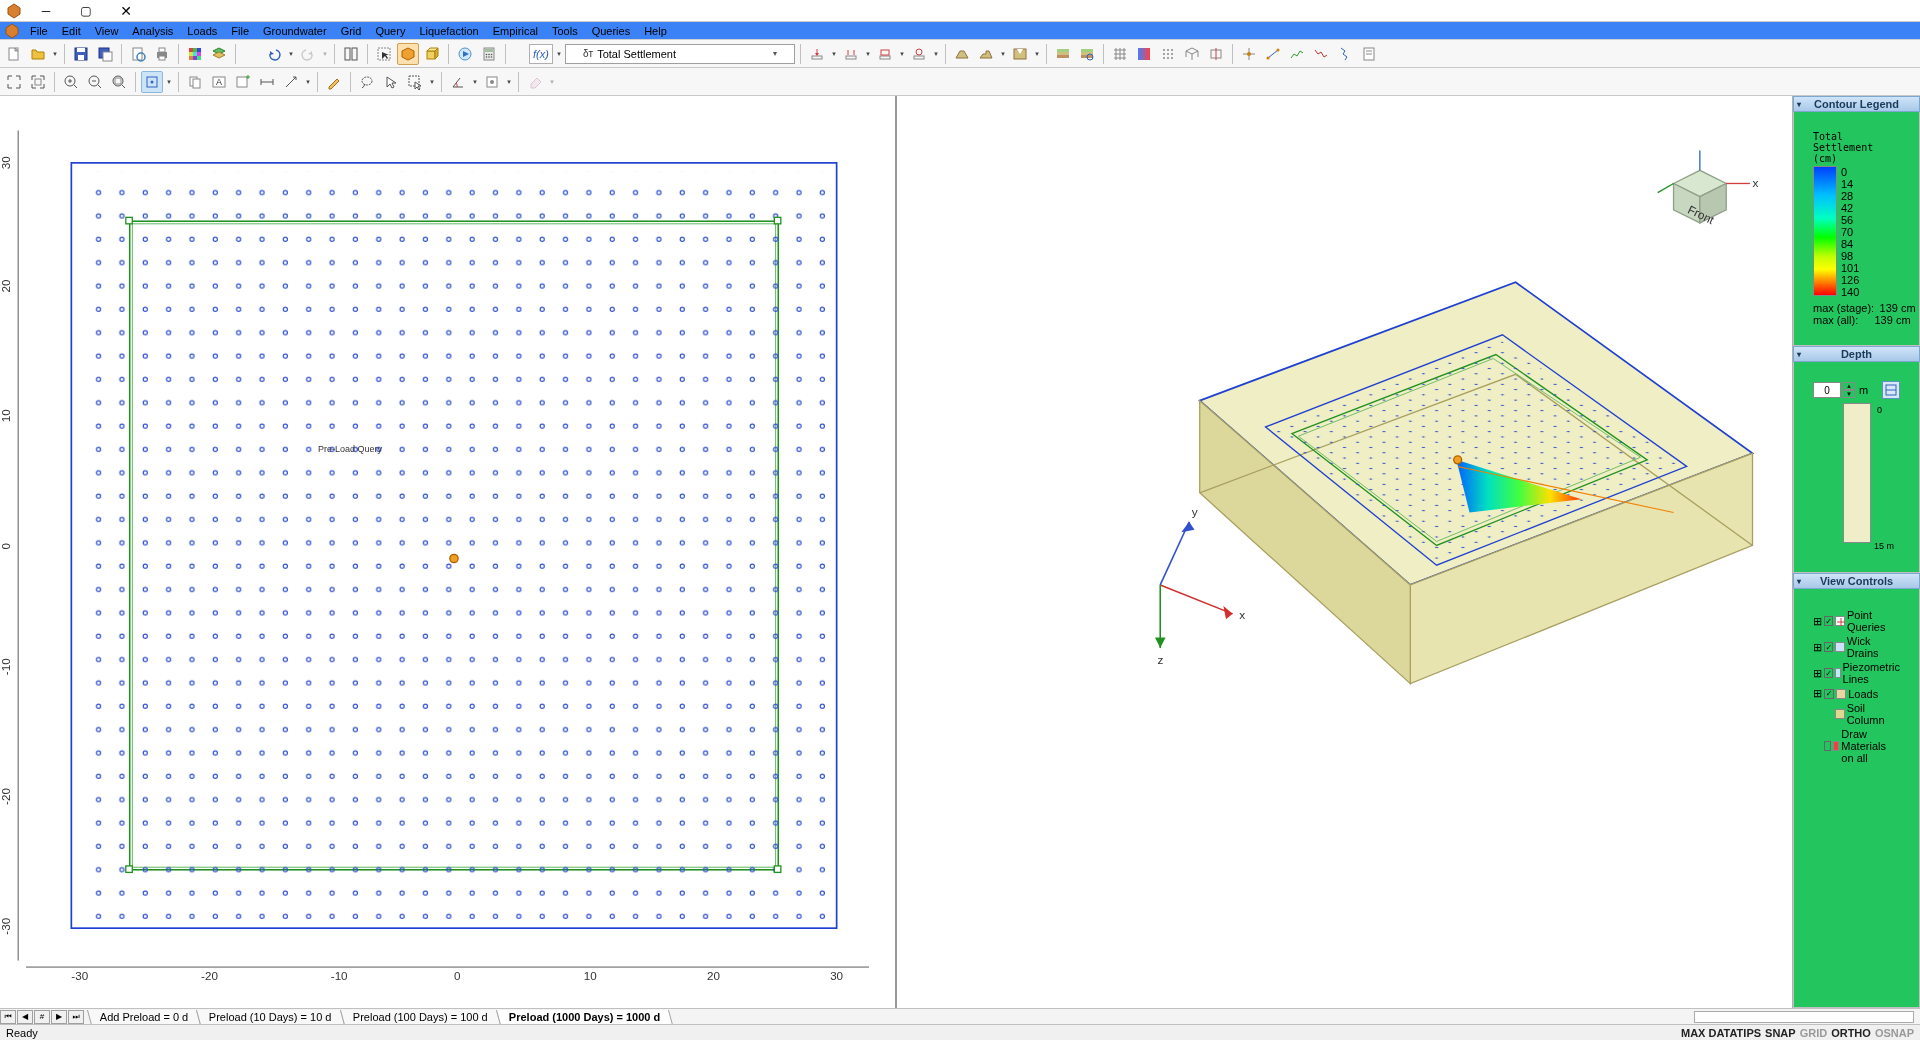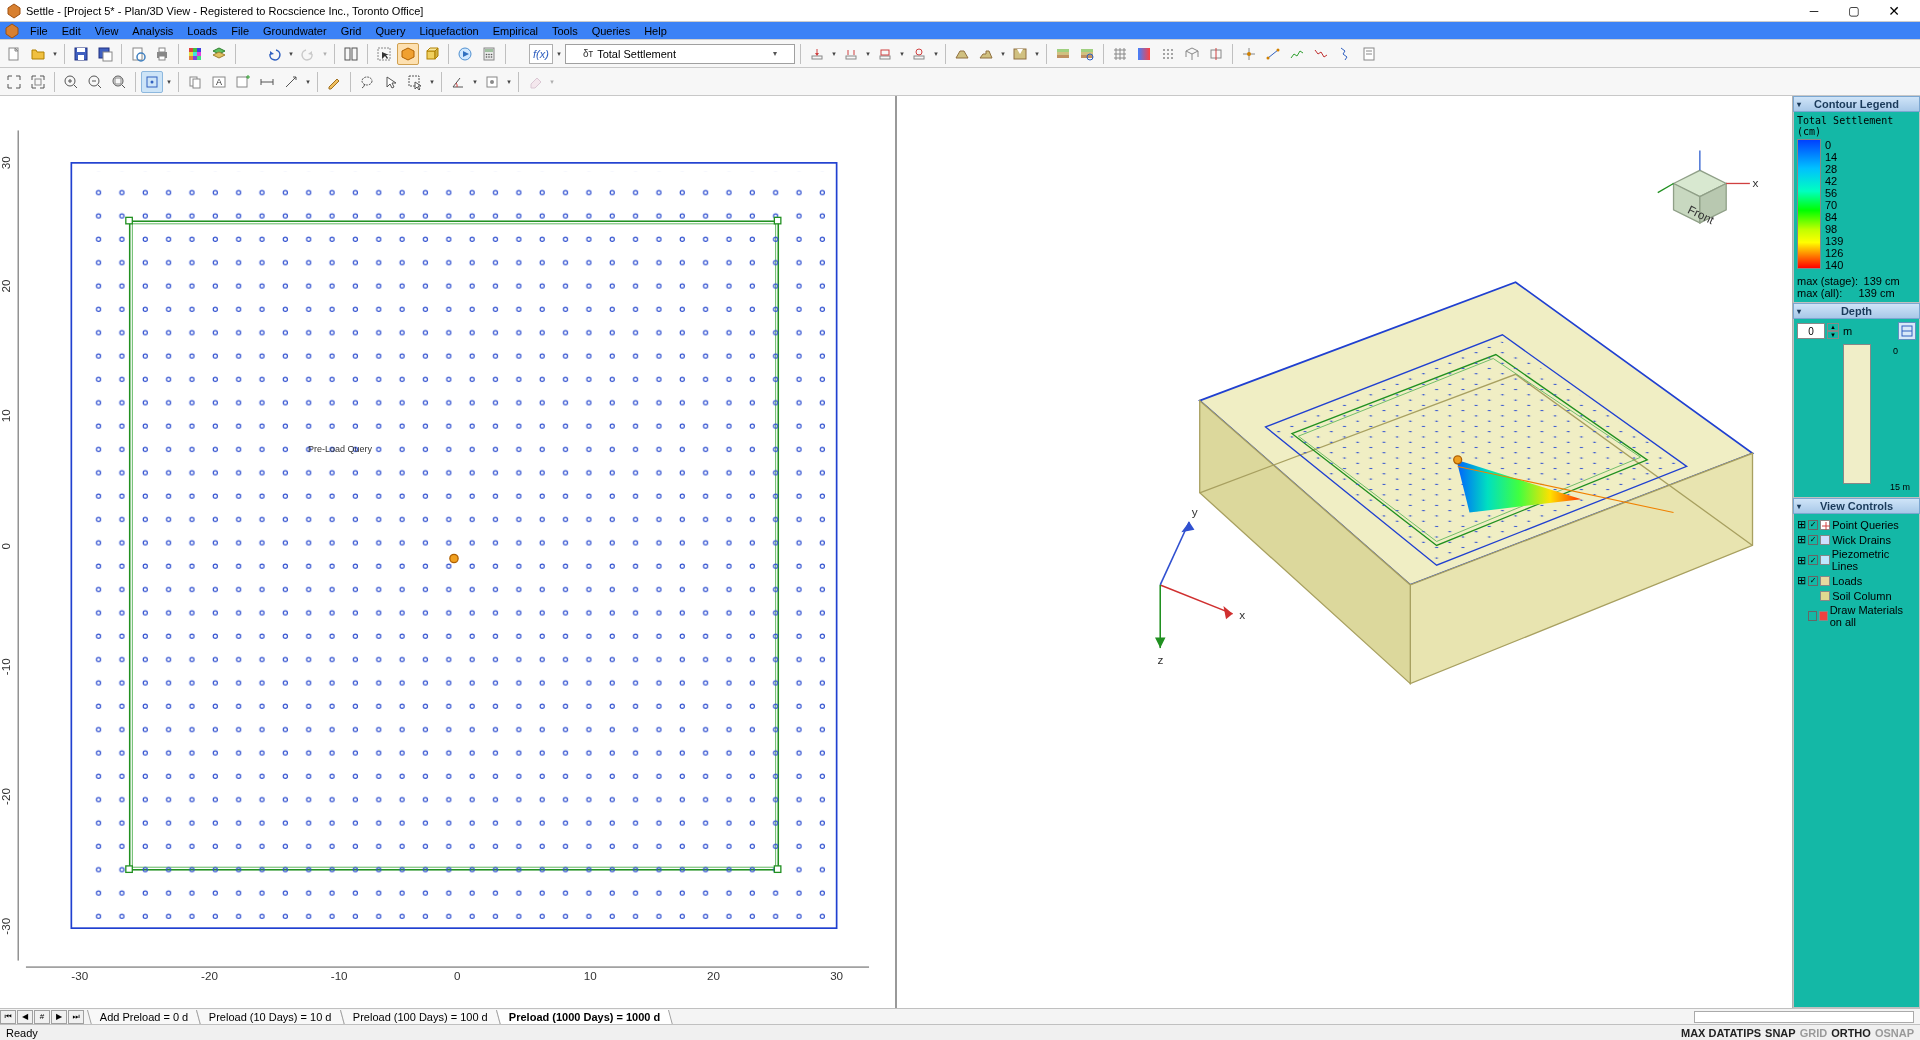--- a/index.html
+++ b/index.html
@@ -18,21 +18,21 @@
 .tb-dd { width: 8px; height: 22px; display: flex; align-items: center; justify-content: center; font-size: 7px; color: #444; }
 .fx-box { width: 24px; height: 20px; border: 1px solid #b0b0b0; background: #fff; display: flex; align-items: center; justify-content: center; font-style: italic; color: #3060c0; }
 .combo { height: 20px; border: 1px solid #a0a0a0; background: #fff; display: flex; align-items: center; padding: 0 17px; gap: 4px; }
 .combo .arrow { margin-left: auto; font-size: 8px; color: #555; }
 .content { position: absolute; top: 96px; bottom: 32px; left: 0; right: 0; display: flex; background: #fff; }
 .plan-pane { flex: 1; position: relative; border-right: 2px solid #999; background: #fff; }
 .threed-pane { flex: 1; position: relative; background: #fff; }
 .side-panels { width: 128px; background: #f0f0f0; display: flex; flex-direction: column; border-left: 1px solid #b0b0b0; }
 .panel-hdr { height: 16px; background: linear-gradient(#cfe4f8,#a8c8e8); border: 1px solid #7ba7d1; display: flex; align-items: center; justify-content: center; font-size: 10px; font-weight: bold; color: #1a3a5a; position: relative; }
 .panel-hdr .chev { position: absolute; left: 3px; font-size: 8px; }
-.panel-body { background: #14b8a6; border: 1px solid #c0c0c0; border-top: none; padding: 3px; font-size: 10px; }
+.panel-body { background: #22c55e; border: 1px solid #c0c0c0; border-top: none; padding: 19px; font-size: 10px; }
 .legend-bar { width: 24px; height: 130px; background: linear-gradient(to bottom, #0040ff 0%, #00c0ff 22%, #00ffc0 40%, #00ff00 55%, #c0ff00 70%, #ffff00 80%, #ff8000 90%, #ff0000 100%); border: 1px solid #888; }
 .timeline { position: absolute; bottom: 16px; left: 0; right: 0; height: 16px; background: #f4f4f4; border-top: 1px solid #c0c0c0; display: flex; align-items: center; }
 .tl-nav { display: flex; }
 .tl-nav div { width: 16px; height: 14px; border: 1px solid #a0a0a0; background: #f0f0f0; display: flex; align-items: center; justify-content: center; font-size: 8px; margin-right: 1px; }
 .tl-tabs { display: flex; margin-left: 4px; height: 16px; align-items: flex-end; }
 .tl-tab { padding: 1px 10px; border: 1px solid #a0a0a0; border-top: none; background: #f8f8f8; font-size: 10px; margin-right: -1px; transform: skewX(15deg); }
 .tl-tab span { display: inline-block; transform: skewX(-15deg); }
 .tl-tab.active { background: #fff; font-weight: bold; }
 .statusbar { position: absolute; bottom: 0; left: 0; right: 0; height: 16px; background: #f0f0f0; border-top: 1px solid #c0c0c0; display: flex; align-items: center; padding: 0 6px; font-size: 10px; }
 .status-seg { margin-left: 4px; font-weight: bold; color: #222; }
@@ -50,21 +50,20 @@
 </style>
 </head>
 <body>
 
 <div class="titlebar">
   <span class="icon-slot">
     <svg viewBox="0 0 16 16">
         <polygon points="8,1 14,5 14,11 8,15 2,11 2,5" fill="#d88030" stroke="#a05010"></polygon>
       </svg>
   </span>
-  <span class="title">Settle - [Project 5* - Plan/3D View - Registered to Rocscience Inc., Toronto Office]</span>
   <div class="win-controls">
     <div>─</div>
     <div>▢</div>
     <div style="font-size:14px;">✕</div>
   </div>
 </div>
 
 <div class="menubar">
   <span class="icon-slot">
     <svg viewBox="0 0 16 16">
@@ -549,21 +548,21 @@
 
       <g fill="#fff" stroke="#209020">
         <rect x="97" y="77" width="5" height="5"></rect>
           <rect x="597" y="77" width="5" height="5"></rect>
         <rect x="97" y="577" width="5" height="5"></rect>
           <rect x="597" y="577" width="5" height="5"></rect>
       </g>
 
       <circle cx="350" cy="340" r="3.2" fill="#f0a020" stroke="#b06000"></circle>
     </svg>
-    <div class="query-lbl" style="left:308px;top:348px">Pre-Load Query</div>
+    <div class="query-lbl" style="left:318px;top:348px">Pre-Load Query</div>
   </div>
 
   <div class="threed-pane">
     <svg width="100%" height="100%" viewBox="0 0 680 670">
 
       <g transform="translate(590,40)">
         <polygon points="0,15 20,5 40,15 20,25" fill="#d8e8d0" stroke="#90a088"></polygon>
         <polygon points="0,15 20,25 20,45 0,35" fill="#c8d8c0" stroke="#90a088"></polygon>
         <polygon points="20,25 40,15 40,35 20,45" fill="#b8c8b0" stroke="#90a088"></polygon>
         <text x="10" y="37" font-size="7" fill="#506048" transform="rotate(26 10 37)">Front</text>
@@ -636,21 +635,21 @@
         <div class="legend-bar"></div>
         <div style="display:flex;flex-direction:column;justify-content:space-between;height:132px;font-family:Consolas,monospace;font-size:9px">
           <span>0</span>
             <span>14</span>
             <span>28</span>
             <span>42</span>
             <span>56</span>
             <span>70</span>
             <span>84</span>
             <span>98</span>
-            <span>139</span>
+            <span>101</span>
             <span>126</span>
             <span>140</span>
         </div>
       </div>
       <div style="font-family:Consolas,monospace;font-size:9px;margin-top:4px;white-space:nowrap"><span>max (stage):</span> <span>139 cm</span></div>
       <div style="font-family:Consolas,monospace;font-size:9px;white-space:nowrap"><span>max (all):</span>&nbsp;&nbsp; <span>139 cm</span></div>
     </div>
 
     <div class="panel-hdr">
         <span class="chev">▾</span>

